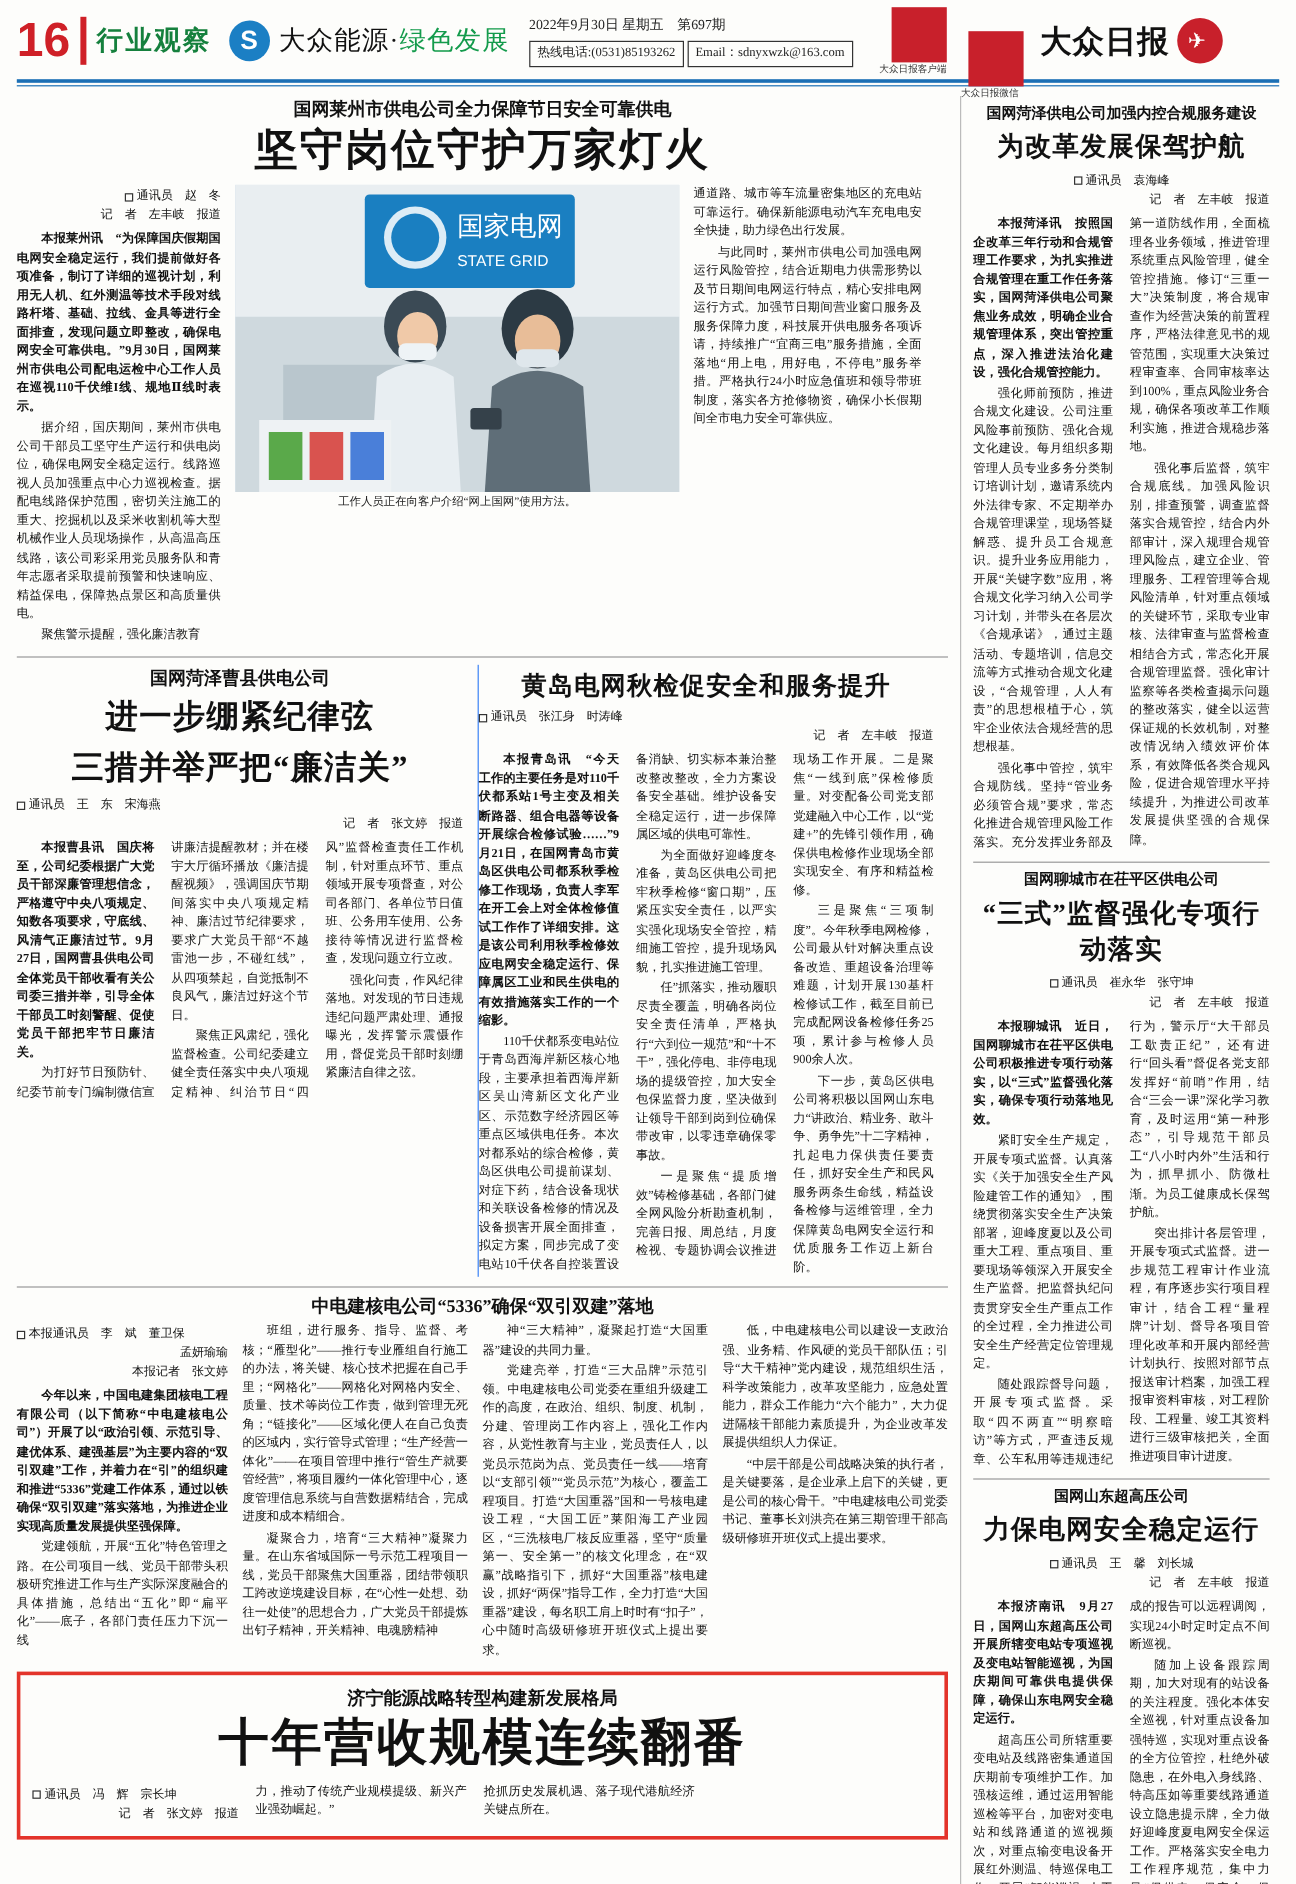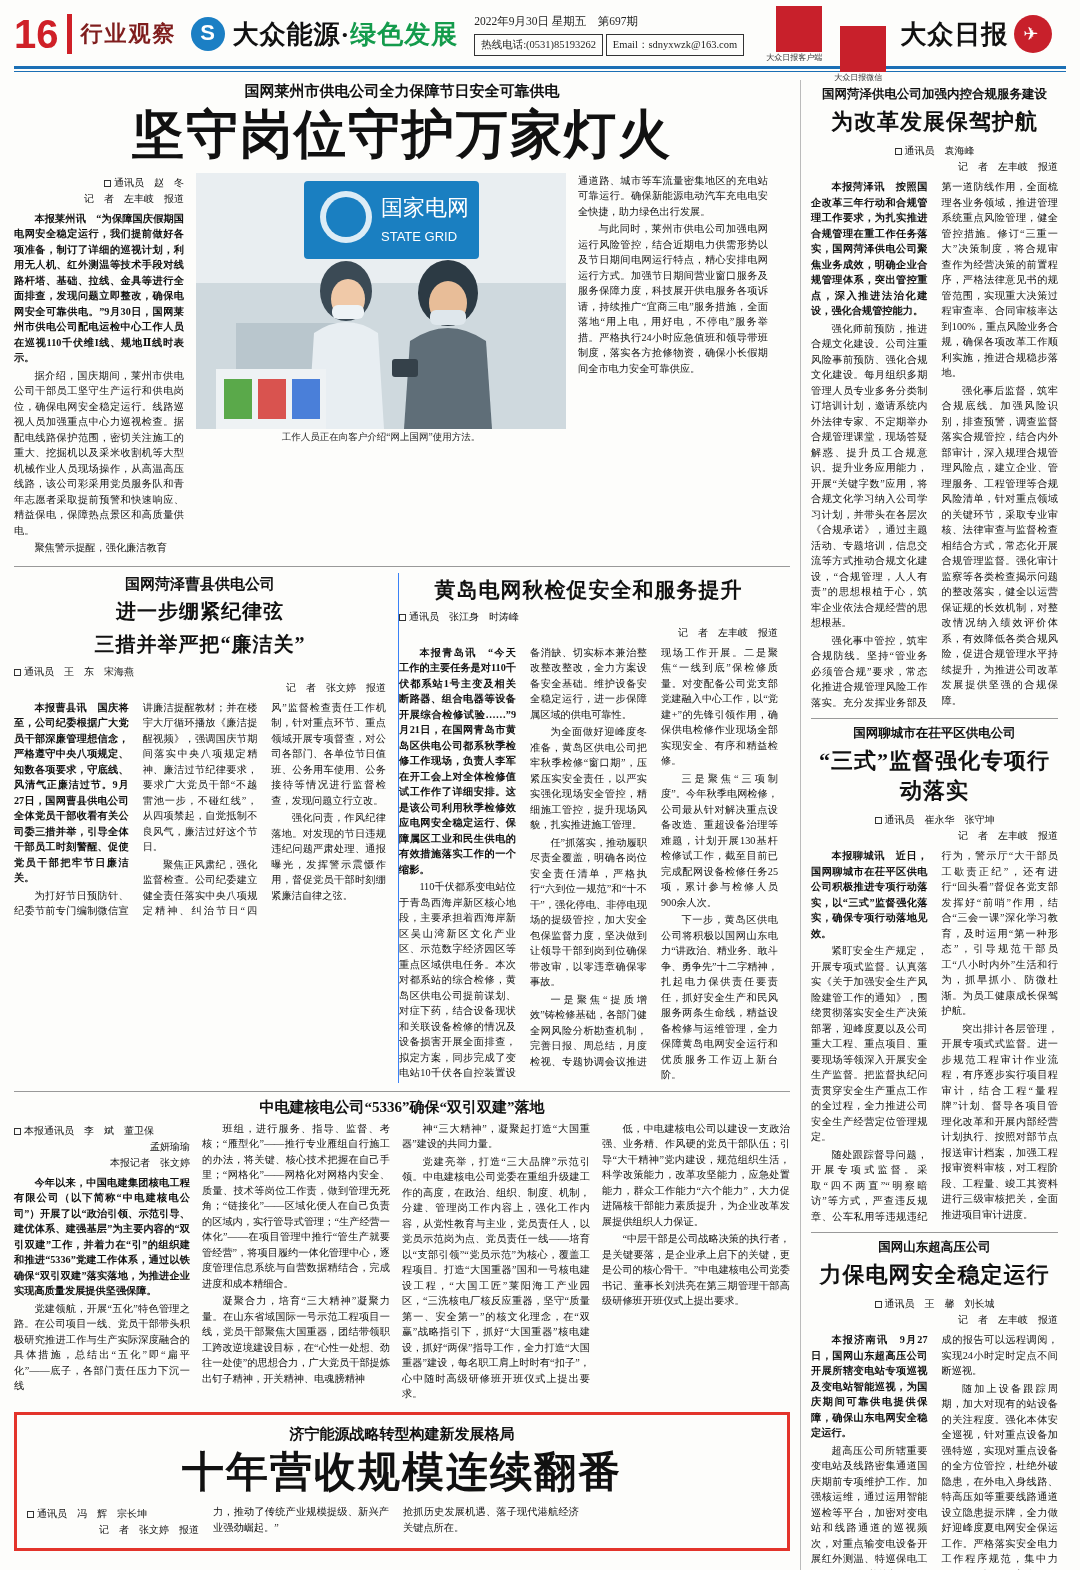--- a/index.html
+++ b/index.html
@@ -12,24 +12,24 @@
     position:relative;
     overflow:hidden;
   }
   .page { width:1080px; height:1570px; position:relative; padding:0 14px; }
 
   
   .masthead { display:flex; align-items:center; height:62px; padding-top:6px; }
   .pagenum-box { display:flex; align-items:flex-end; }
   .pagenum { font-size:40px; font-weight:bold; color:#cf2027; line-height:1; padding-right:8px; font-family:"Liberation Sans",sans-serif;}
   .redbar { width:5px; height:40px; background:#cf2027; margin-right:9px; }
-  .section-name { font-size:22px; font-weight:bold; letter-spacing:2px; color:#7f1d1d; font-family:"Liberation Sans",sans-serif; }
+  .section-name { font-size:22px; font-weight:bold; letter-spacing:2px; color:#15803d; font-family:"Liberation Sans",sans-serif; }
   .logo-circle { width:34px; height:34px; border-radius:50%; background:#1b7fc4; margin:0 8px 0 14px; position:relative; }
   .logo-circle::after{ content:"S"; position:absolute; left:50%; top:50%; transform:translate(-50%,-52%); color:#fff; font-size:22px; font-weight:bold; font-family:"Liberation Sans",sans-serif;}
-  .brand { font-size:26px; font-weight:bold; letter-spacing:1px; }
+  .brand { font-size:22px; font-weight:normal; letter-spacing:1px; }
   .brand .green { color:#149b4c; }
   .brand .dot { color:#111; }
   .mast-meta { margin-left:16px; font-size:11px; line-height:1.7; color:#222; }
   .mast-meta .row1 { font-size:11.5px; }
   .contact-box { border:1px solid #333; display:inline-block; padding:1px 6px; font-size:10.5px; margin-top:3px;}
   .qr { width:46px; height:46px; margin-left:10px; }
   .qr-label{ font-size:8px; text-align:center; color:#333; }
   .qr-red { background:#c8202b; }
   .dazhong { margin-left:14px; display:flex; align-items:center; }
   .dz-text{ font-size:26px; font-weight:bold; letter-spacing:1px; }
@@ -38,22 +38,22 @@
   .mast-rule { height:3px; background:#1b6fb5; margin:4px 0 2px; }
   .mast-rule2 { height:1px; background:#1b6fb5; margin-bottom:8px; }
 
   
   .body-grid { display:flex; gap:10px; }
   .col-left { width:776px; }
   .col-right { width:258px; border-left:1px solid #bbb; padding-left:10px; }
 
   
   .kicker { text-align:center; font-size:15px; font-weight:bold; margin:2px 0 4px; }
-  .headline-main { text-align:center; font-size:52px; font-weight:bold; letter-spacing:2px; line-height:1.15; margin:2px 0 8px; font-family:"Liberation Serif",serif;}
-  .headline-mid { text-align:center; font-size:20px; font-weight:bold; letter-spacing:1px; margin:3px 0 6px;}
+  .headline-main { text-align:center; font-size:36px; font-weight:bold; letter-spacing:2px; line-height:1.15; margin:2px 0 8px; font-family:"Liberation Serif",serif;}
+  .headline-mid { text-align:center; font-size:27px; font-weight:bold; letter-spacing:1px; margin:3px 0 6px;}
   .headline-sm { text-align:center; font-size:21px; font-weight:bold; letter-spacing:1px; margin:3px 0 5px;}
   .headline-r { text-align:center; font-size:22px; font-weight:bold; letter-spacing:1px; margin:4px 0 6px;}
   .kicker-r { text-align:center; font-size:12.5px; font-weight:bold; margin:6px 0 2px;}
 
   .byline { font-size:10px; line-height:1.6; margin:2px 0 4px; }
   .byline .cell { display:block;text-align:right; }
   .box-mark { display:inline-block; width:7px; height:7px; border:1px solid #333; margin-right:3px; vertical-align:middle;}
 
   .cols3 { column-count:3; column-gap:14px; }
   .cols2 { column-count:2; column-gap:14px; }

